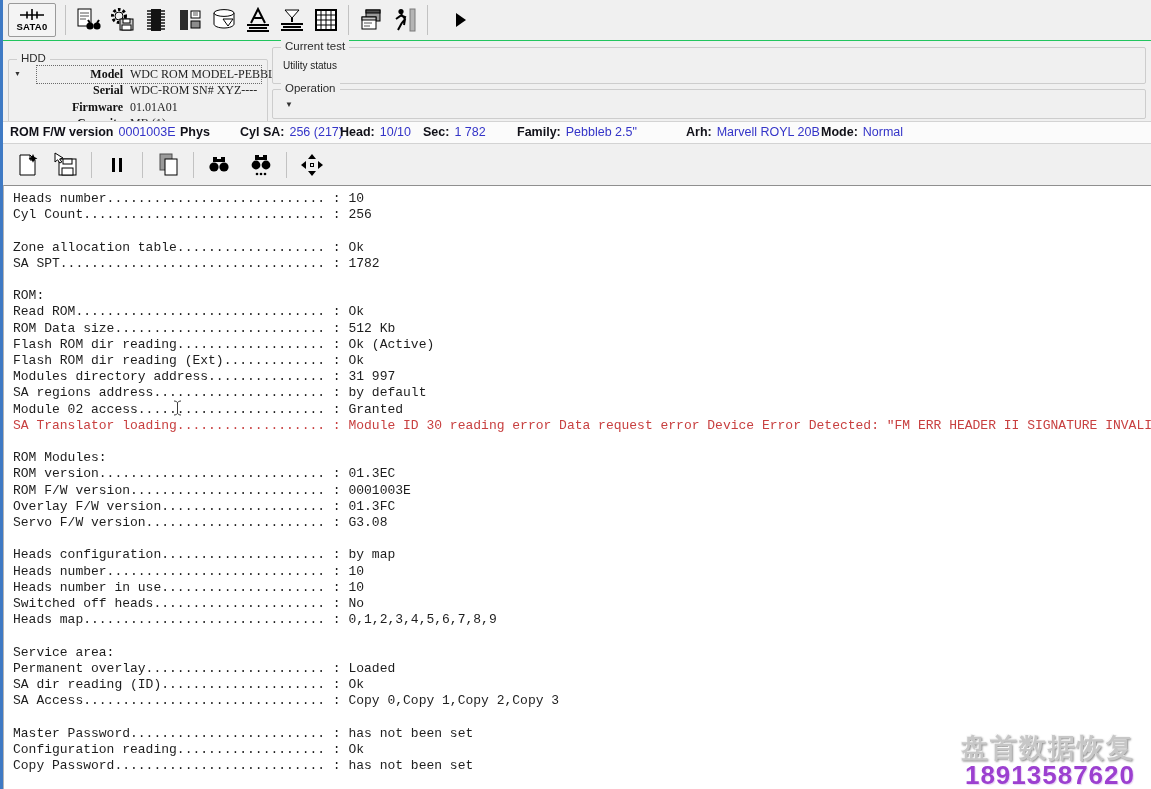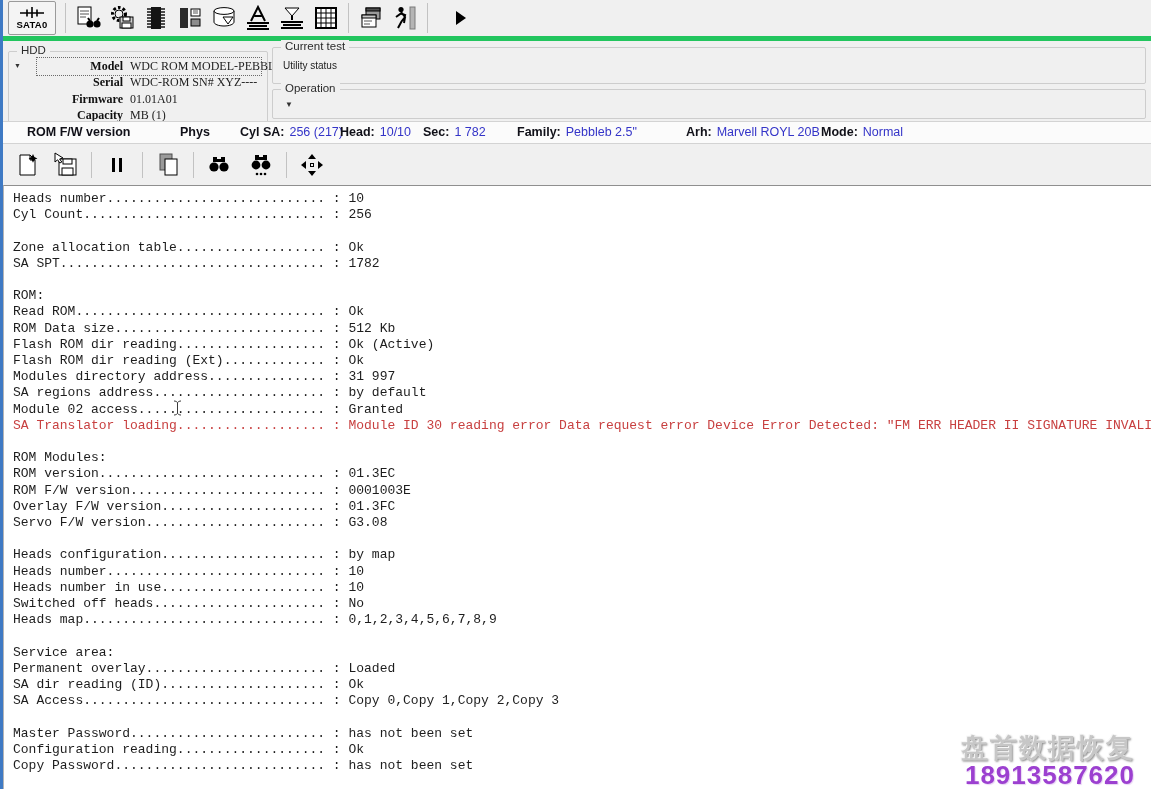--- a/index.html
+++ b/index.html
@@ -6,21 +6,21 @@
   html,body { width:1151px; height:789px; overflow:hidden; }
   body {
     font-family:"Liberation Sans", sans-serif;
     background:#f0f0f0; color:#1a1a1a; position:relative;
   }
   .left-edge { position:absolute; left:0; top:0; width:3px; height:789px; background:#3f7ac4; z-index:50; }
 
   
   .toolbar-main {
     position:absolute; left:3px; top:0; right:0; height:41px;
-    background:#f0f0f0; border-bottom:5px solid #22c55e;
+    background:#f0f0f0; border-bottom:1px solid #22c55e;
     display:flex; align-items:center; padding-left:5px;
   }
   .tbtn {
     width:34px; height:34px; display:flex; align-items:center; justify-content:center;
     background:transparent; border:1px solid transparent; cursor:default;
   }
   .sata-btn {
     width:48px; height:34px; display:flex; flex-direction:column; align-items:center; justify-content:center;
     border:1px solid #9a9a9a; border-radius:2px; background:#f4f4f4; margin-right:4px;
   }
@@ -30,21 +30,21 @@
   .icon-svg { display:block; }
 
   
   .groupbox {
     position:absolute; border:1px solid #cdcdcd; border-radius:2px; background:#f0f0f0;
   }
   .groupbox .legend {
     position:absolute; top:-8px; left:8px; background:#f0f0f0; padding:0 4px;
     font-size:11.5px; color:#2b2b2b;
   }
-  .hdd-box { left:8px; top:51px; width:260px; height:80px; }
+  .hdd-box { left:8px; top:59px; width:260px; height:80px; }
   .hdd-rows { position:absolute; left:28px; top:6px; right:6px; }
   .hdd-row { display:flex; height:16.5px; align-items:center;font-family:Liberation Serif, serif; }
   .hdd-row.focus { outline:1px dotted #6b6b6b; }
   .hdd-label { width:86px; text-align:right; font-weight:bold; font-size:12px; color:#111; flex:none; }
   .hdd-value { padding-left:7px; font-size:12px; color:#222; white-space:nowrap; }
   .hdd-drop { position:absolute; left:-23px; top:4px; font-size:7px; color:#333; cursor:default; }
 
   .curtest-box { left:272px; top:47px; width:874px; height:37px;padding-left:21px; }
   .curtest-status { position:absolute; left:10px; top:12px; font-size:10px; color:#222; }
   .operation-box { left:272px; top:89px; width:874px; height:30px; }
@@ -238,21 +238,21 @@
 <div class="groupbox curtest-box">
   <span class="legend">Current test</span>
   <span class="curtest-status">Utility status</span>
 </div>
 <div class="groupbox operation-box">
   <span class="legend">Operation</span>
   <span class="op-drop">▼</span>
 </div>
 
 <div class="status-bar">
-    <span class="status-item" style="left: 24px; flex-direction: column;">
+    <span class="status-item" style="left: 7px;">
       <b>ROM F/W version</b>
       <span class="val">0001003E</span>
     </span>
     <span class="status-item" style="left: 177px;">
       <b>Phys</b>
     </span>
     <span class="status-item" style="left: 237px;">
       <b>Cyl SA:</b>
       <span class="val">256 (217)</span>
     </span>

